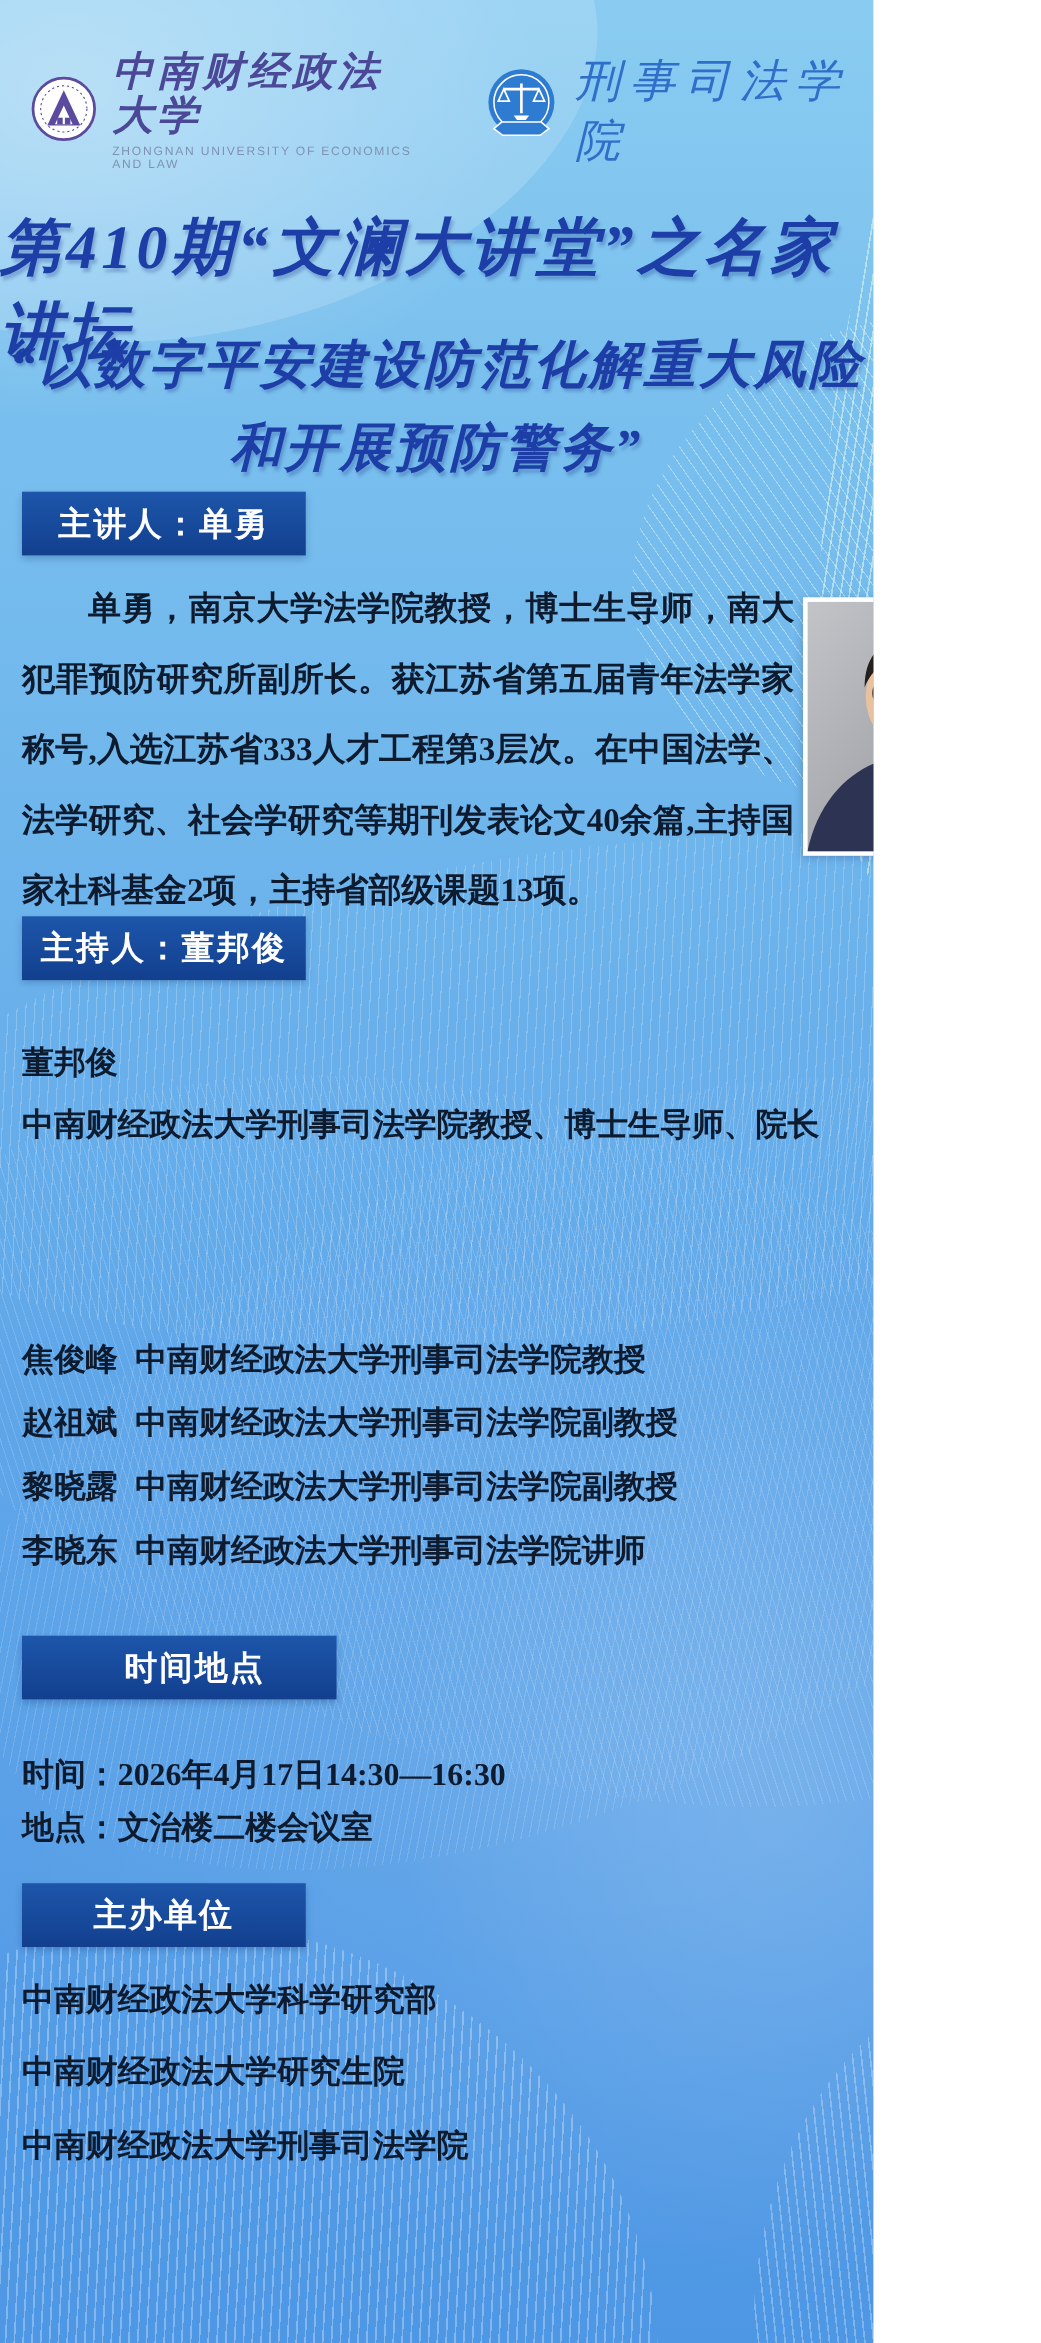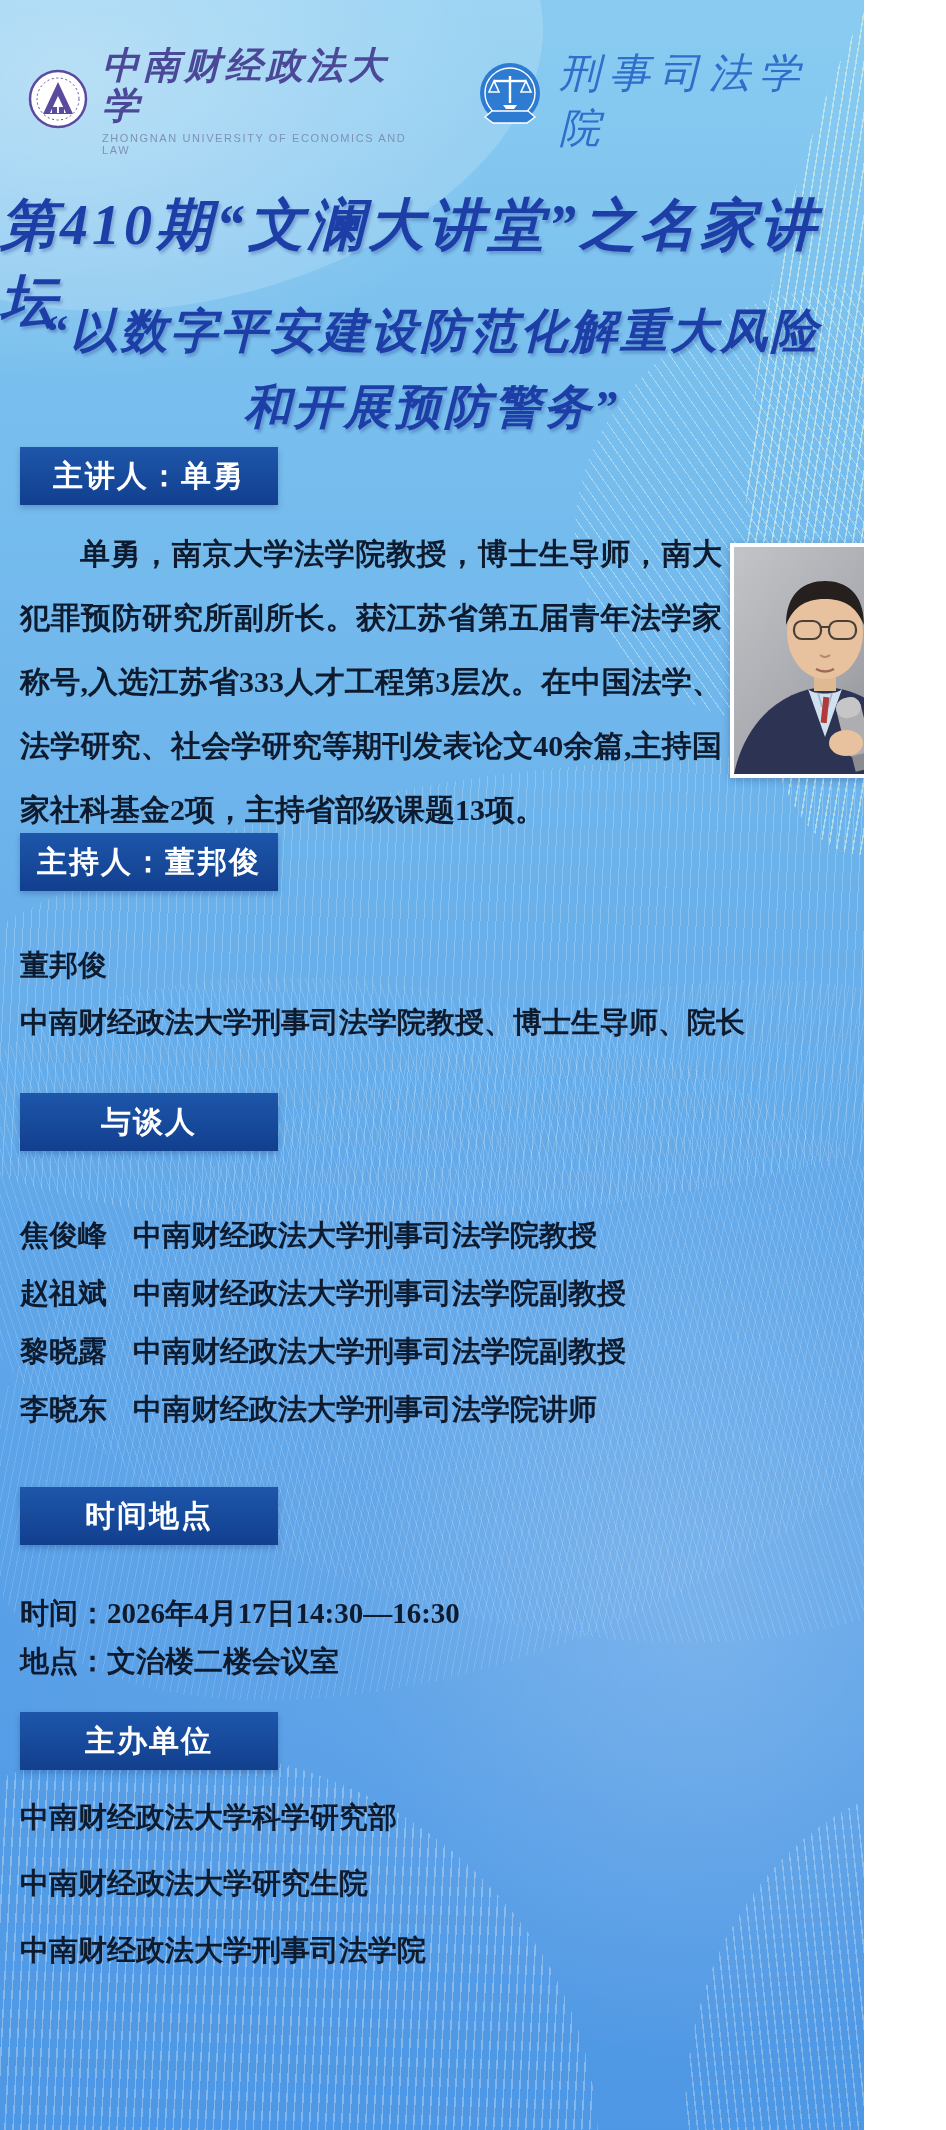--- a/index.html
+++ b/index.html
@@ -1,18 +1,18 @@
 <!DOCTYPE html>
 <html><head>
 <meta charset="utf-8">
 <style>
   html,body{margin:0;padding:0;}
   body{width:946px;height:2130px;overflow:hidden;
        font-family:"Liberation Serif", serif;}
-  #poster{position:relative;width:864px;height:2130px;overflow:hidden;
+  #poster{position:relative;width:794px;height:2130px;overflow:hidden;
     background:
       radial-gradient(620px 420px at 8% 4%, rgba(255,255,255,.30), rgba(255,255,255,0) 70%),
       radial-gradient(900px 700px at 70% 74%, rgba(255,255,255,.10), rgba(255,255,255,0) 70%),
       linear-gradient(180deg,#8accf1 0%,#79bfee 18%,#6db4ec 38%,#60a7e9 58%,#579fe7 78%,#4e97e4 100%);}
   
   .decor{position:absolute;pointer-events:none;z-index:1;}
   .stripes{border-radius:50%;}
   .d-topleft{left:-170px;top:-130px;width:720px;height:430px;border-radius:50%;
     background:rgba(255,255,255,.16);transform:rotate(-14deg);}
   .d-rightband{left:760px;top:-120px;width:340px;height:980px;transform:rotate(9deg);
@@ -49,30 +49,30 @@
   .subtitle{position:absolute;left:0;width:100%;text-align:center;
     font-size:47px;font-weight:900;font-style:italic;color:#1c3ea6;letter-spacing:3px;
     text-shadow:2px 3px 3px rgba(30,60,140,.30);}
   .sub1{top:300px;} .sub2{top:376px;}
   
   .badge{position:absolute;left:20px;width:258px;height:58px;
     background:linear-gradient(180deg,#1d56aa,#123f8e);
     color:#ffffff;font-family:"Liberation Sans",sans-serif;font-weight:700;font-size:30px;
     letter-spacing:2px;display:flex;align-items:center;justify-content:center;
     box-shadow:0 3px 6px rgba(10,40,100,.25);}
-  .b1{top:447px;} .b2{top:833px;} .b3{top:1093px;} .b4{top:1487px;} .b5{top:1712px;}
+  .b1{top:447px;} .b2{top:833px;} .b3{top:1093px;} .b4{top:1487px;padding-left:28px;} .b5{top:1712px;}
   
   .bio{position:absolute;left:20px;top:522px;width:702px;
     font-size:30px;font-weight:700;color:#0e1b2e;line-height:64px;
     text-align:justify;text-indent:2em;}
   .line{position:absolute;left:20px;font-size:29px;font-weight:700;color:#0e1b2e;white-space:nowrap;}
   .host-name{top:946px;text-align:right;}
   .host-role{top:1003px;}
   .disc-0{top:1216px;} .disc-1{top:1274px;} .disc-2{top:1332px;} .disc-3{top:1390px;}
-  .disc-aff{margin-left:26px;}
+  .disc-aff{margin-left:16px;}
   .time-line{top:1594px;} .venue-line{top:1642px;}
   .org-0{top:1798px;} .org-1{top:1864px;} .org-2{top:1931px;}
   
   .photo{position:absolute;left:730px;top:543px;width:190px;height:235px;
     background:#ffffff;box-shadow:0 2px 8px rgba(20,40,90,.30);padding:4px;box-sizing:border-box;}
   .photo svg{display:block;}
 </style>
 </head>
 <body>
 
@@ -159,21 +159,20 @@
           <rect x="112" y="208" width="17" height="16" fill="#8b8b90"></rect>
         </g>
         <ellipse cx="112" cy="196" rx="17" ry="13" fill="#e8c29e"></ellipse>
       </svg>
     </div>
 
     <div class="badge b2">主持人：董邦俊</div>
     <div class="line host-name">董邦俊</div>
     <div class="line host-role">中南财经政法大学刑事司法学院教授、博士生导师、院长</div>
 
-    <div class="badge b3">与谈人</div>
     <div class="line disc-0">
       <span>焦俊峰</span><span class="disc-aff">中南财经政法大学刑事司法学院教授</span>
     </div>
     <div class="line disc-1">
       <span>赵祖斌</span><span class="disc-aff">中南财经政法大学刑事司法学院副教授</span>
     </div>
     <div class="line disc-2">
       <span>黎晓露</span><span class="disc-aff">中南财经政法大学刑事司法学院副教授</span>
     </div>
     <div class="line disc-3">

